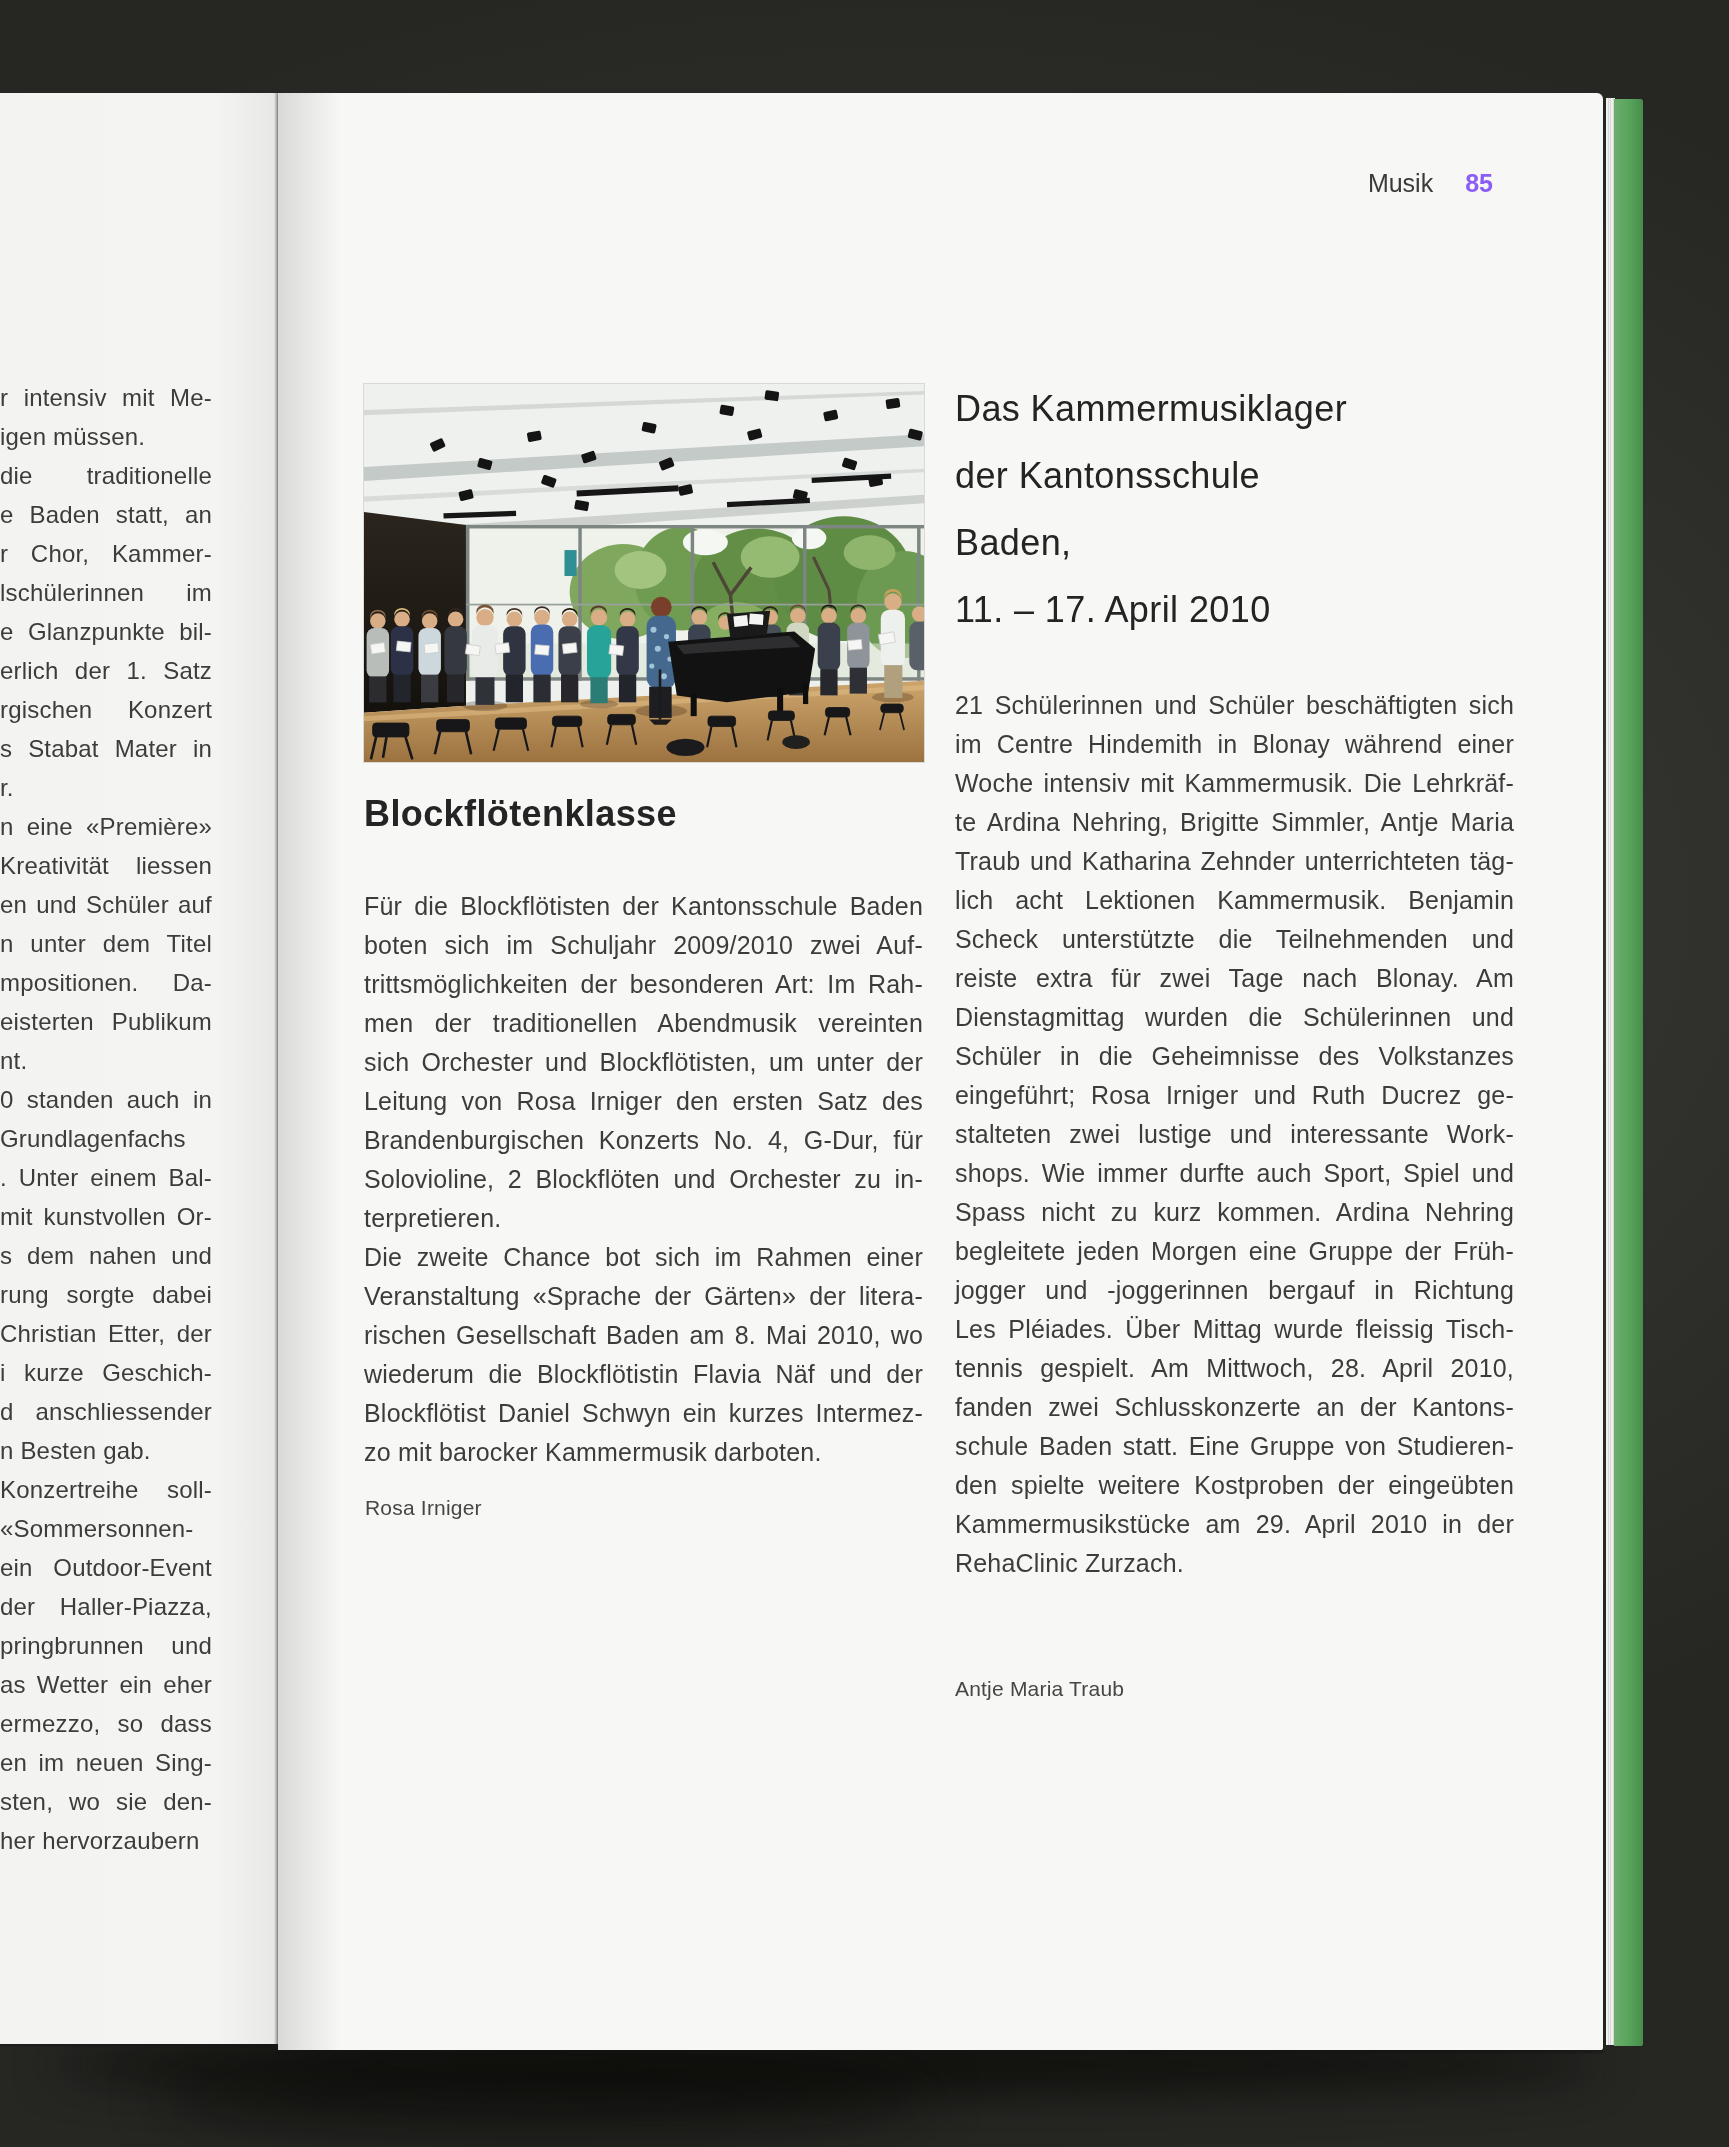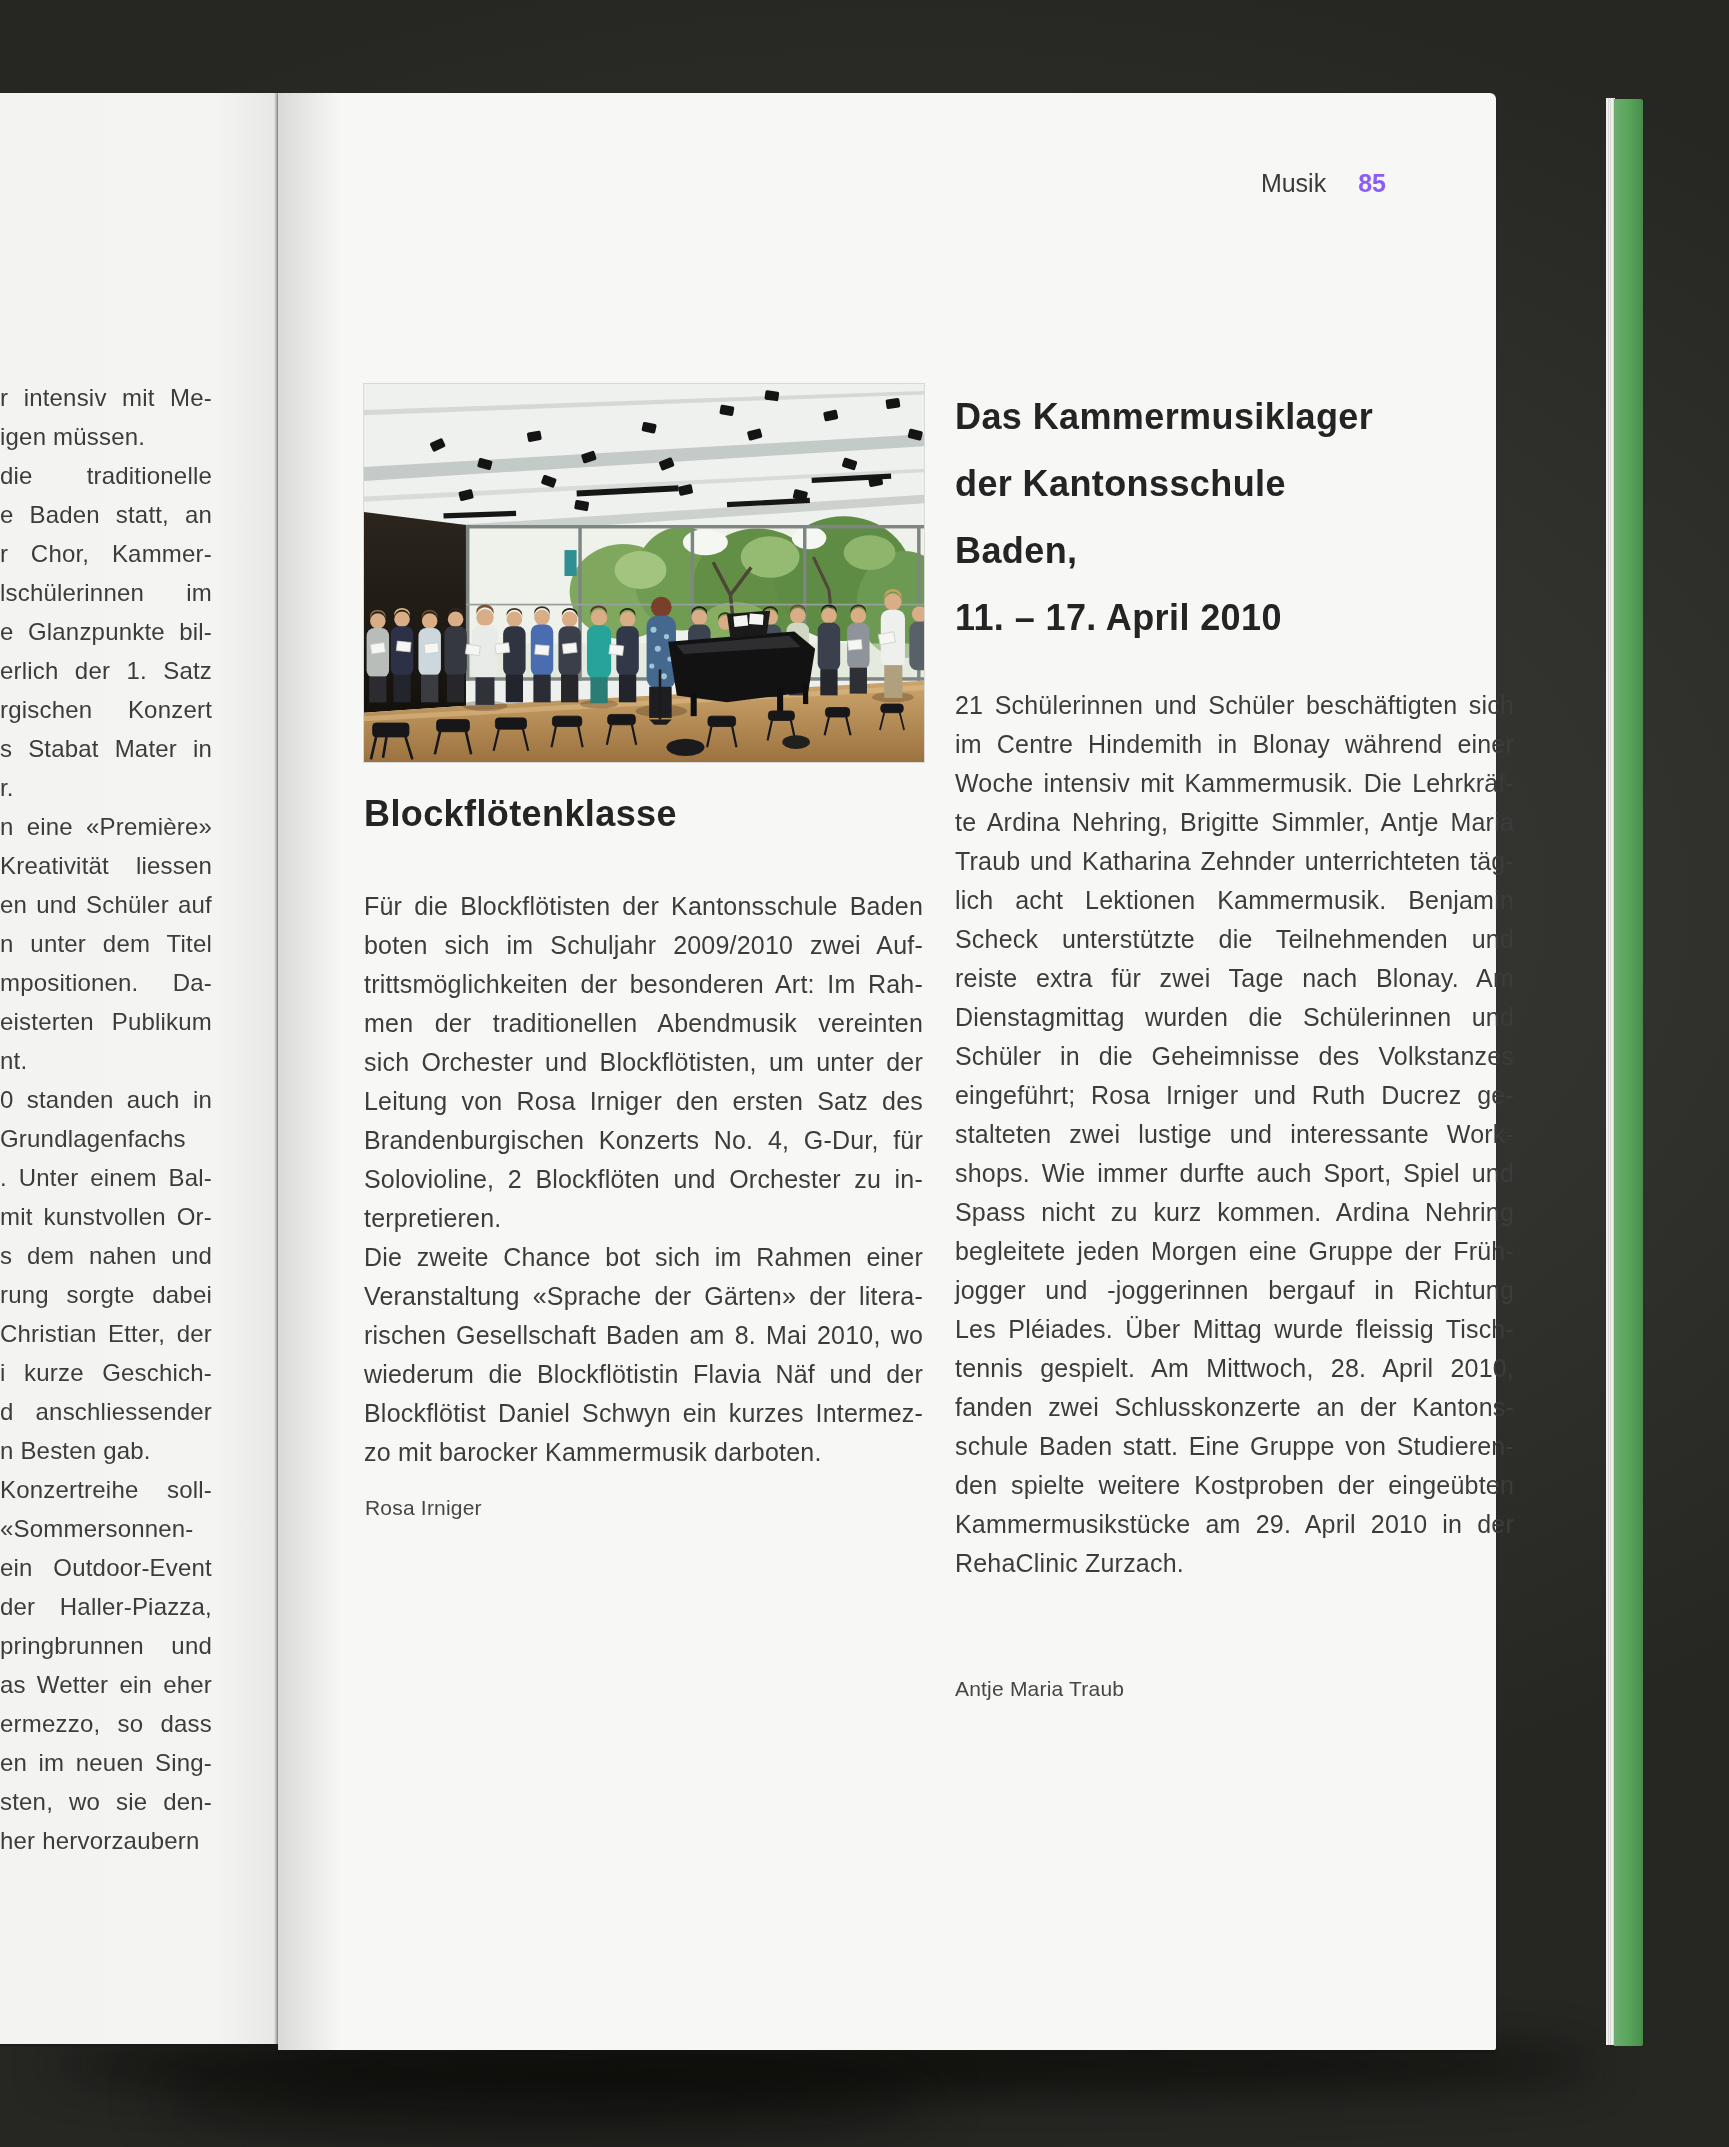--- a/index.html
+++ b/index.html
@@ -16,21 +16,21 @@
     position:absolute;left:156px;top:2058px;width:778px;height:78px;
     background:rgba(5,5,4,0.5);filter:blur(26px);border-radius:50%;
   }
   .left-page{
     position:absolute;left:0;top:93px;width:278px;height:1951px;
     background:linear-gradient(to right, var(--left-page,#f3f3f1) 0%, #f4f4f2 72%, #e6e6e4 94%, #d0d0ce 100%);
     box-shadow:0 1.7px 1.7px rgba(20,20,18,.45);
     padding-left:22px;
   }
   .right-page{
-    position:absolute;left:278px;top:93px;width:1218px;height:1957px;
+    position:absolute;left:278px;top:93px;width:1325px;height:1957px;
     background:var(--page,#f7f7f5);
     border-top-right-radius:6px;border-bottom-right-radius:2.6px;
     box-shadow:0 2.6px 1.7px rgba(20,20,18,.5);
   }
   .right-page::before{
     content:"";position:absolute;left:0;top:0;bottom:0;width:62px;
     background:linear-gradient(to right, rgba(0,0,0,0.12), rgba(0,0,0,0));
     pointer-events:none;
   }
   .gutter-line{
@@ -59,22 +59,22 @@
   .photo-frame{
     position:absolute;left:86px;top:291px;width:560px;height:378px;
     outline:0.9px solid rgba(0,0,0,0.12);overflow:hidden;background:#eef0ee;
   }
   .photo-frame svg{display:block;width:100%;height:100%;}
   .article-heading{
     position:absolute;font-weight:bold;font-size:36px;color:var(--heading-text,#242424);letter-spacing:0.4px;
   }
   .h-left{left:86px;top:700px;}
   .title-right{
-    position:absolute;left:677px;top:290px;width:571px;
-    font-weight:bold;font-size:36px;line-height:67px;color:var(--heading-text,#242424);letter-spacing:0.4px;
+    position:absolute;left:677px;top:282px;width:571px;
+    font-weight:normal;font-size:36px;line-height:67px;color:var(--heading-text,#242424);letter-spacing:0.4px;
   }
   .body-col{
     position:absolute;width:559px;
     font-size:25px;line-height:39px;color:var(--body-text,#3c3c3c);letter-spacing:0.2px;
   }
   .body-left{left:86px;top:794px;}
   .body-right{left:677px;top:593px;}
   .tline{text-align:justify;text-align-last:justify;-moz-text-align-last:justify;}
   .tline.para-end{text-align-last:left;-moz-text-align-last:left;}
   .byline{

